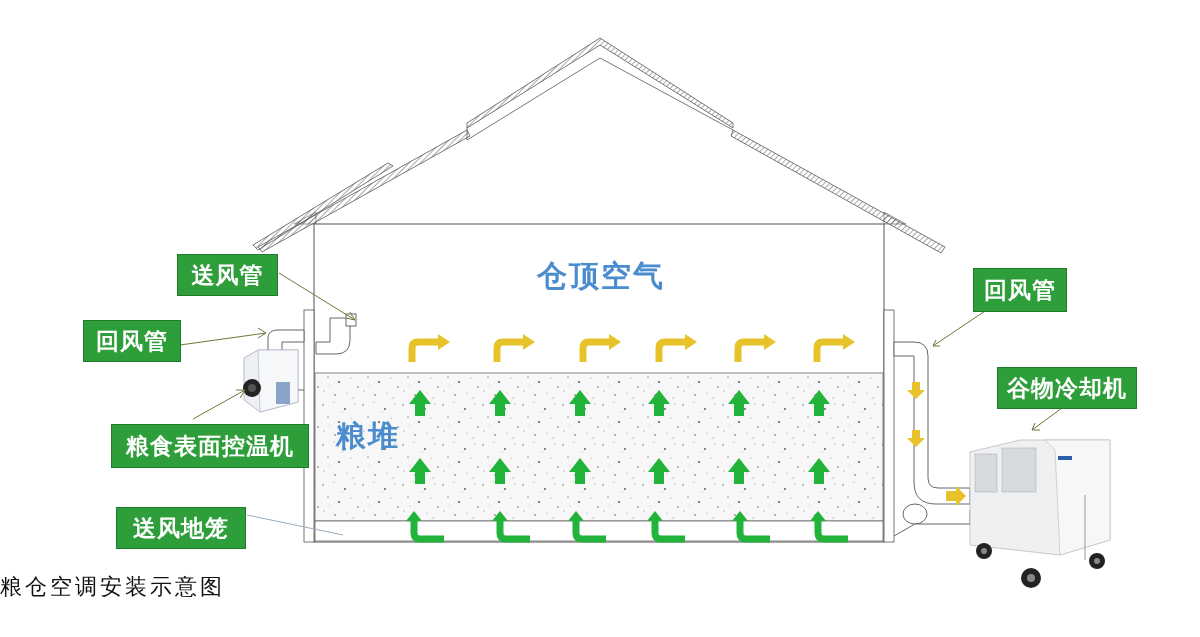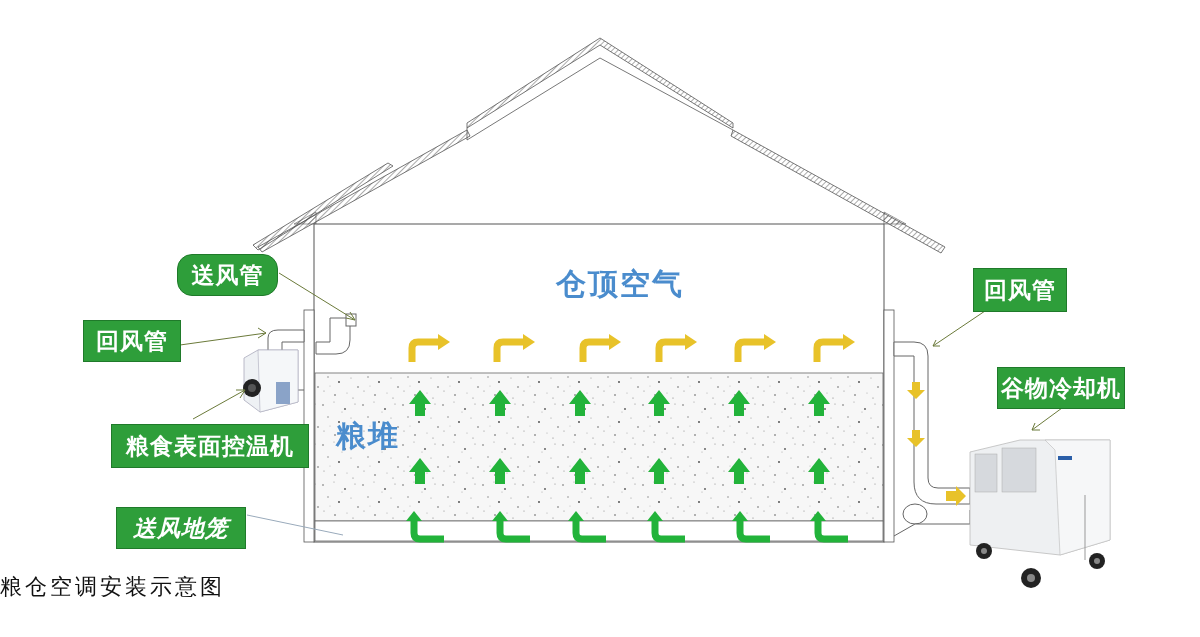--- a/index.html
+++ b/index.html
@@ -153,23 +153,23 @@
     <line x1="193" y1="419" x2="245" y2="390"></line>
     <polyline points="236,390 245,390 240,398"></polyline>
     <line x1="247" y1="515" x2="343" y2="535" stroke="#9ab"></line>
     <line x1="985" y1="311" x2="933" y2="346"></line>
     <polyline points="940,346 933,346 936,340"></polyline>
     <line x1="1062" y1="408" x2="1032" y2="430"></line>
     <polyline points="1040,430 1032,430 1035,423"></polyline>
   </g>
 </svg>
 
-<div class="zone-text" style="left:537px;top:264px;margin-left:19px;">仓顶空气</div>
+<div class="zone-text" style="left:537px;top:256px;">仓顶空气</div>
 <div class="zone-text" style="left:336px;top:416px;">粮堆</div>
 
-<div class="label" style="left:177px;top:254px;width:101px;height:42px;border-radius:15px;">送风管</div>
+<div class="label" style="left:177px;top:254px;width:101px;height:42px;">送风管</div>
 <div class="label" style="left:83px;top:320px;width:98px;height:42px;">回风管</div>
 <div class="label" style="left:63px;top:424px;width:198px;height:44px;margin-left:48px;">粮食表面控温机</div>
-<div class="label" style="left:116px;top:507px;width:130px;height:42px;font-style:italic;">送风地笼</div>
+<div class="label" style="left:116px;top:507px;width:130px;height:42px;">送风地笼</div>
 <div class="label" style="left:973px;top:268px;width:94px;height:44px;">回风管</div>
-<div class="label" style="left:997px;top:367px;width:128px;height:42px;">谷物冷却机</div>
+<div class="label" style="left:997px;top:367px;width:140px;height:42px;">谷物冷却机</div>
 
 <div class="caption">粮仓空调安装示意图</div>
 
 </body></html>

